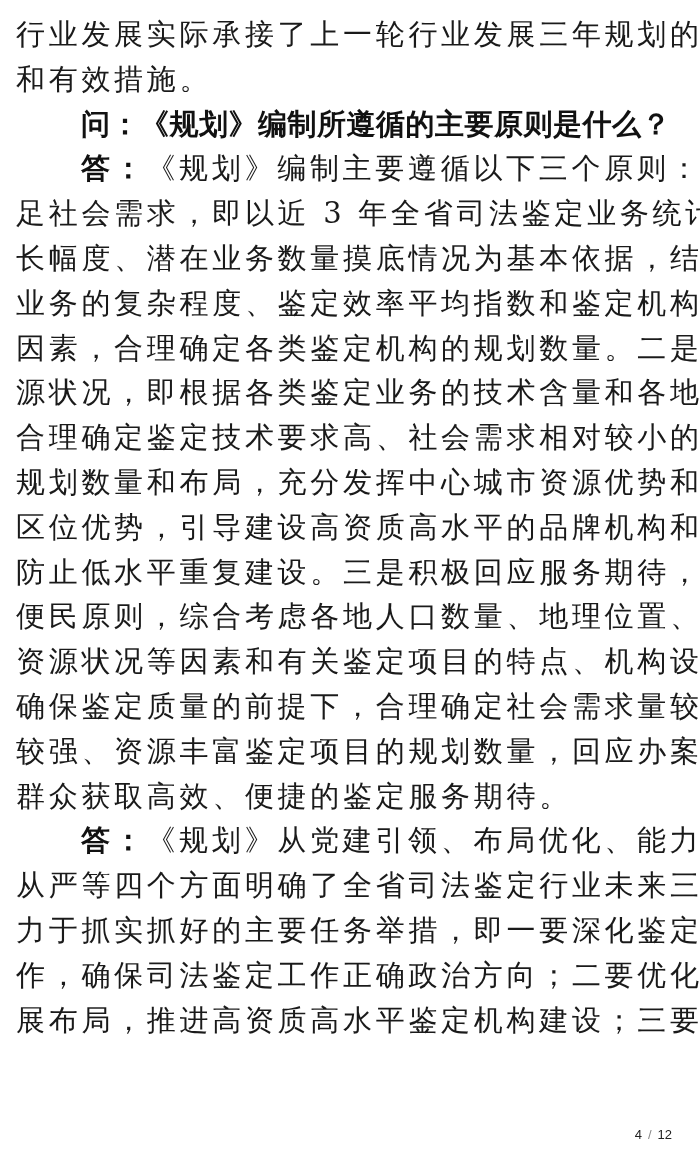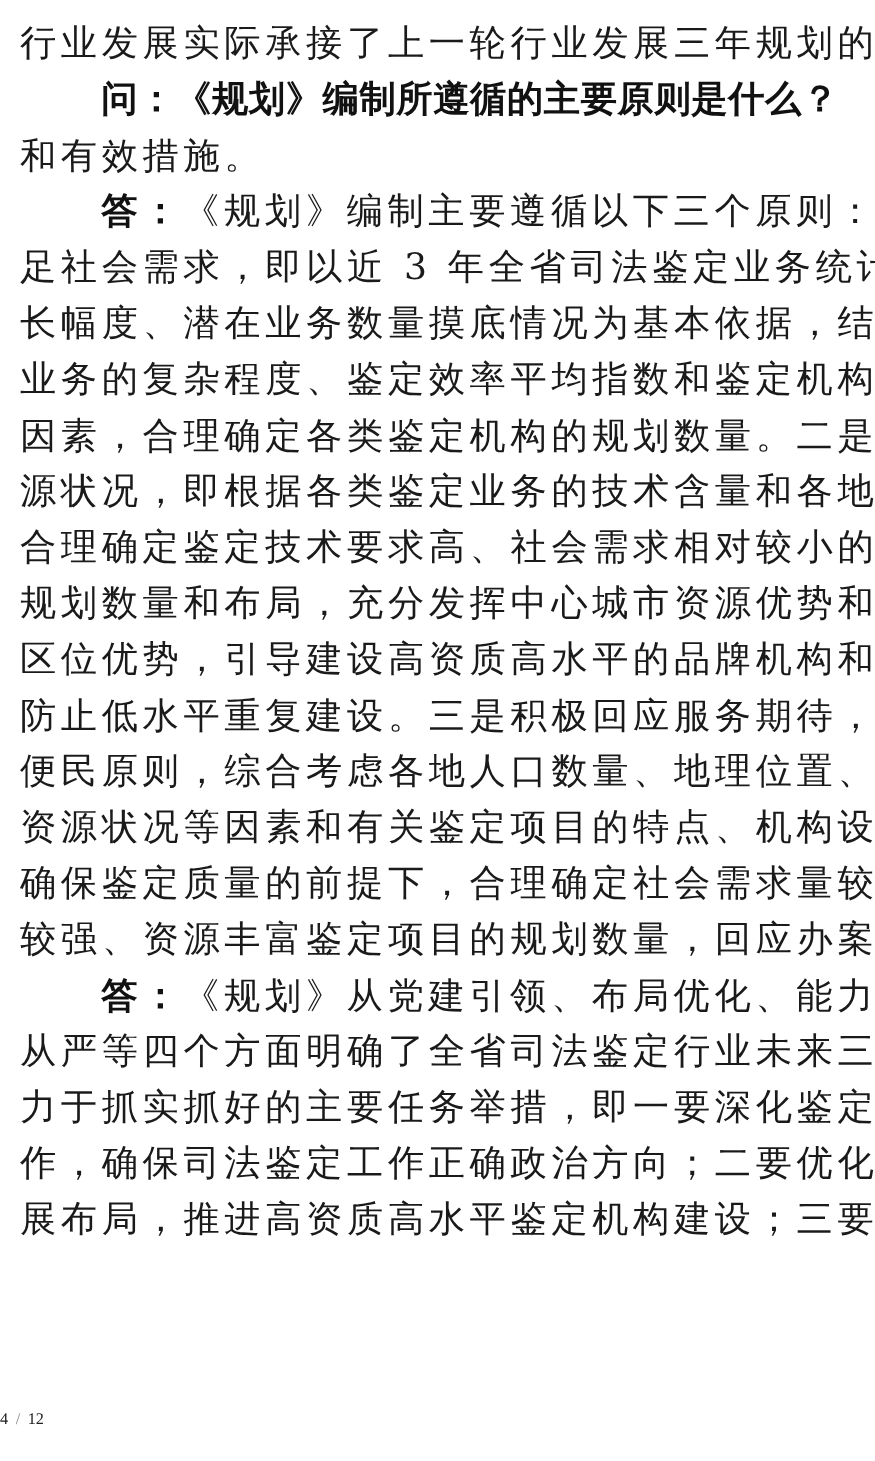--- a/index.html
+++ b/index.html
@@ -8,47 +8,48 @@
   .line {
     height: 44.8px; line-height: 44.8px;
     font-family: "DejaVu Serif", "Liberation Serif", serif;
     font-size: 29px; color: #1a1a1a;
     letter-spacing: 3.7px; white-space: nowrap; overflow: visible;
   }
   .indent { padding-left: 65px; }
   .q { font-family: "DejaVu Sans", "Liberation Sans", sans-serif; font-weight: bold; color: #111; letter-spacing: 0.5px; font-size: 29px; }
   .a-label { font-family: "DejaVu Sans", "Liberation Sans", sans-serif; font-weight: bold; color: #111; }
   .footer {
-    position: absolute; left: 0; width: 672px; top: 1127px; text-align: left;
-    font-family: Liberation Serif, serif; font-size: 13px; color: #222;
+    position: absolute; left: 0; width: 672px; top: 1127px; text-align: right;
+    font-family: Liberation Sans, sans-serif; font-size: 13px; color: #222;
   }
   .footer .sep { color: #888; margin: 0 6px; }
 </style>
 </head>
 <body>
 
 <div class="page">
   <div class="line">行业发展实际承接了上一轮行业发展三年规划的目标导向</div>
+  <div class="line">和有效措施。</div>
+
   <div class="line indent q">问：《规划》编制所遵循的主要原则是什么？</div>
-
-  <div class="line">和有效措施。</div>
   <div class="line indent"><span class="a-label">答：</span><span>《规划》编制主要遵循以下三个原则：一是努力满</span></div>
   <div class="line">足社会需求，即以近 3 年全省司法鉴定业务统计数据及其增</div>
   <div class="line">长幅度、潜在业务数量摸底情况为基本依据，结合各类鉴定</div>
   <div class="line">业务的复杂程度、鉴定效率平均指数和鉴定机构平均规模等</div>
   <div class="line">因素，合理确定各类鉴定机构的规划数量。二是综合考量资</div>
   <div class="line">源状况，即根据各类鉴定业务的技术含量和各地资源状况，</div>
   <div class="line">合理确定鉴定技术要求高、社会需求相对较小的鉴定项目的</div>
   <div class="line">规划数量和布局，充分发挥中心城市资源优势和副中心城市</div>
   <div class="line">区位优势，引导建设高资质高水平的品牌机构和品牌项目，</div>
   <div class="line">防止低水平重复建设。三是积极回应服务期待，即根据高效、</div>
   <div class="line">便民原则，综合考虑各地人口数量、地理位置、交通条件、</div>
   <div class="line">资源状况等因素和有关鉴定项目的特点、机构设置情况，在</div>
   <div class="line">确保鉴定质量的前提下，合理确定社会需求量较大、时效性</div>
   <div class="line">较强、资源丰富鉴定项目的规划数量，回应办案机关和人民</div>
+  <div class="line">群众获取高效、便捷的鉴定服务期待。</div>
 
   <div class="line indent"><span class="a-label">答：</span><span>《规划》从党建引领、布局优化、能力提升、监管</span></div>
   <div class="line">从严等四个方面明确了全省司法鉴定行业未来三年应当致</div>
   <div class="line">力于抓实抓好的主要任务举措，即一要深化鉴定机构党建工</div>
   <div class="line">作，确保司法鉴定工作正确政治方向；二要优化鉴定机构发</div>
   <div class="line">展布局，推进高资质高水平鉴定机构建设；三要强化鉴定人</div>
 </div>
 
 <div class="footer">
   <span>4</span><span class="sep">/</span><span>12</span>

